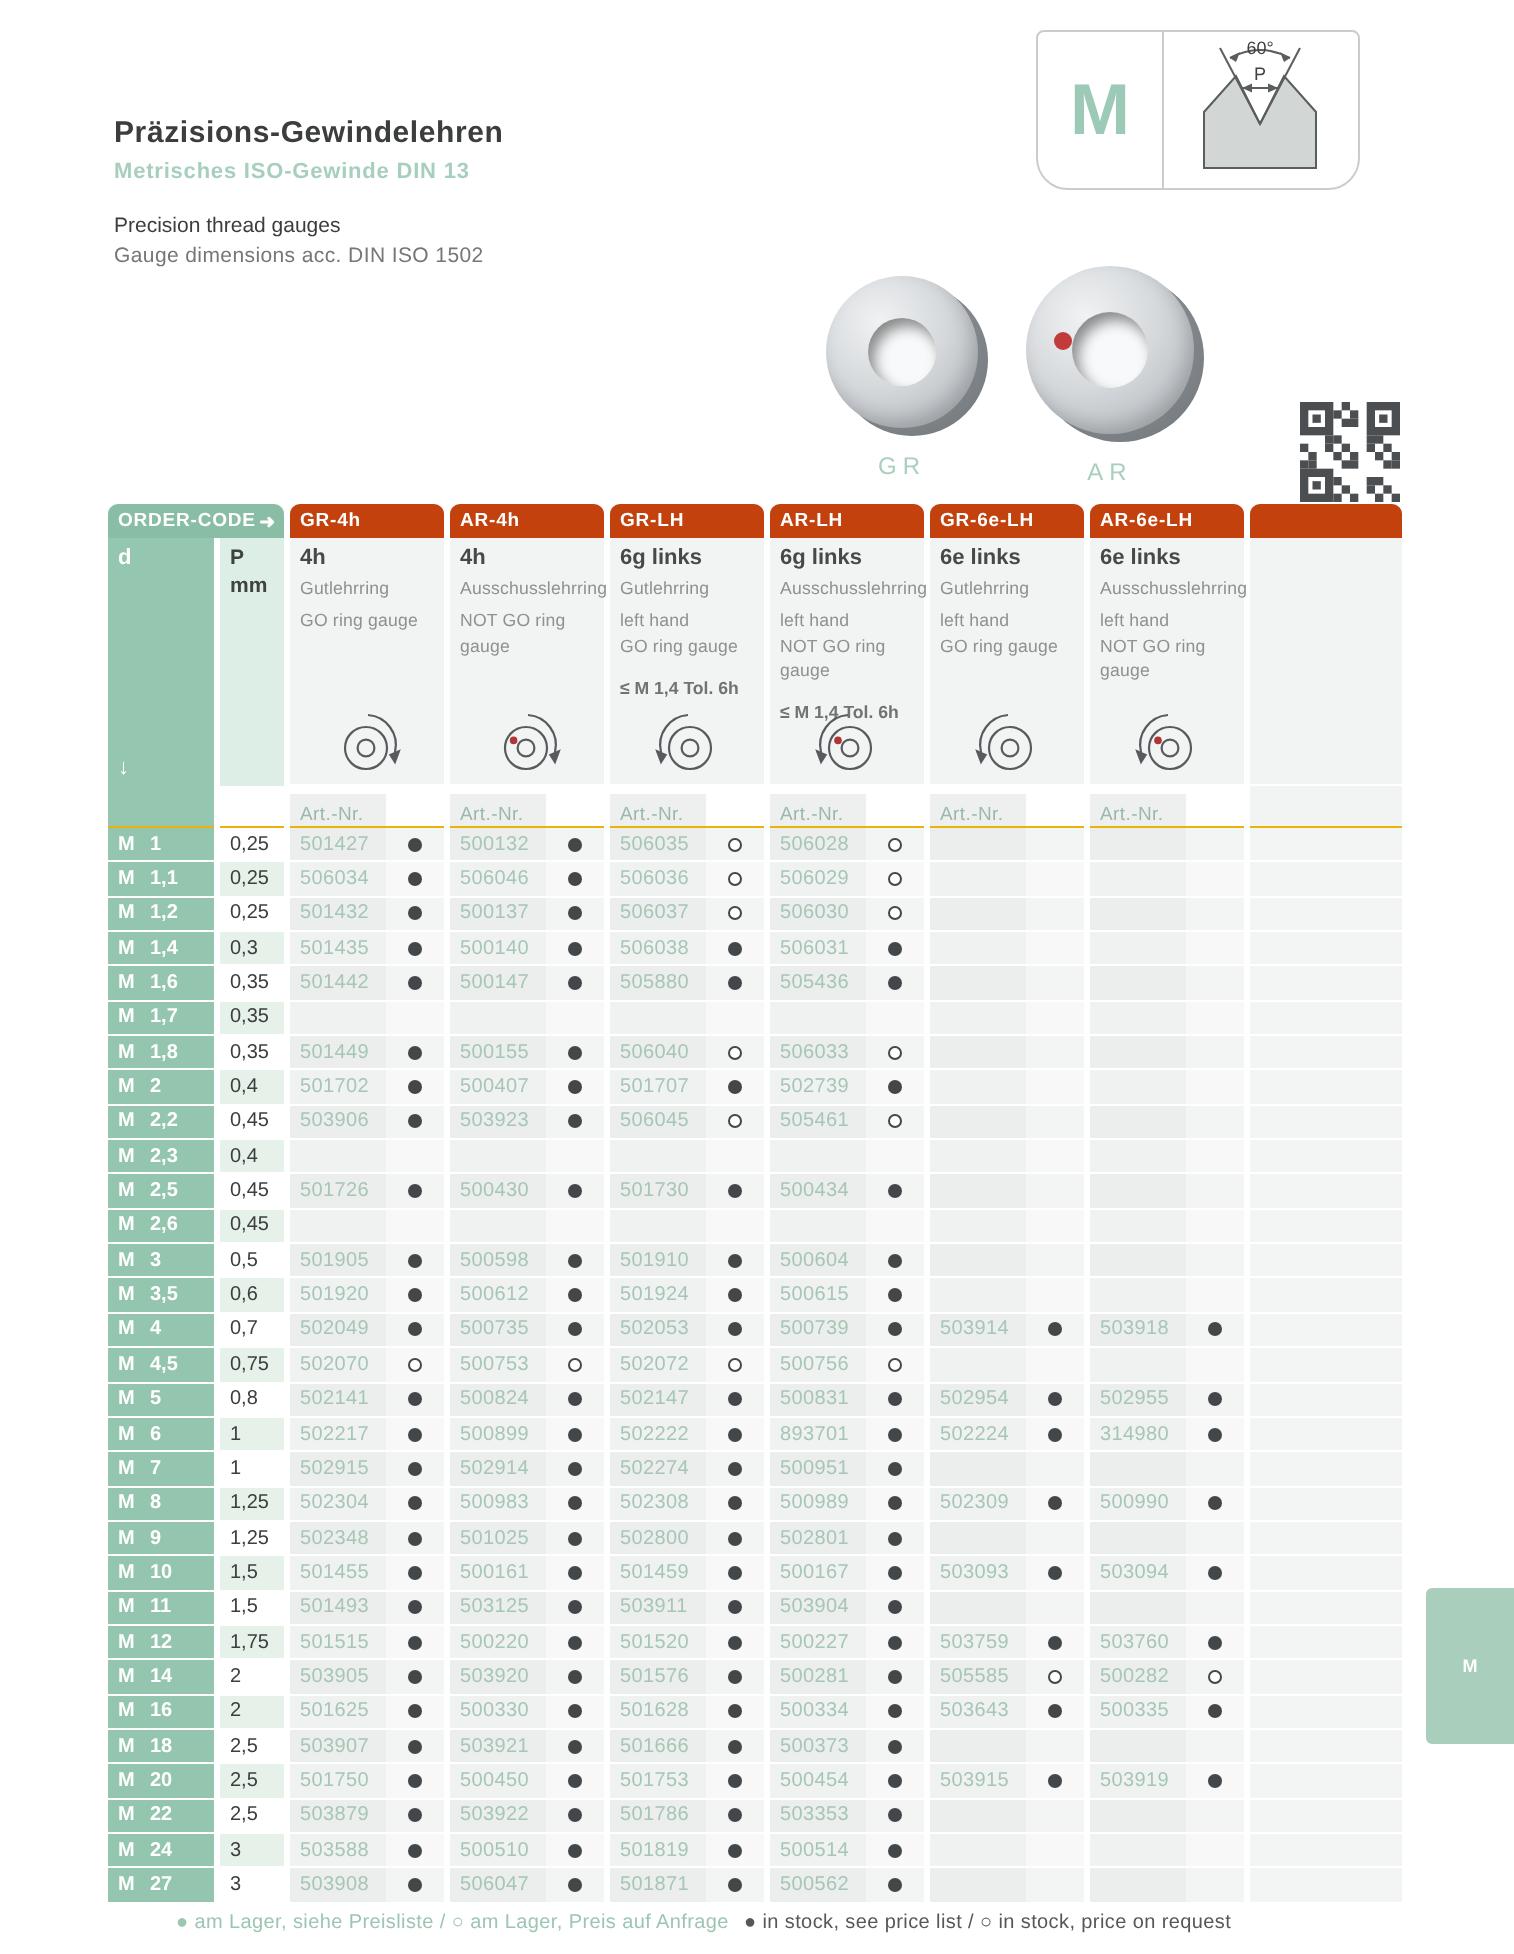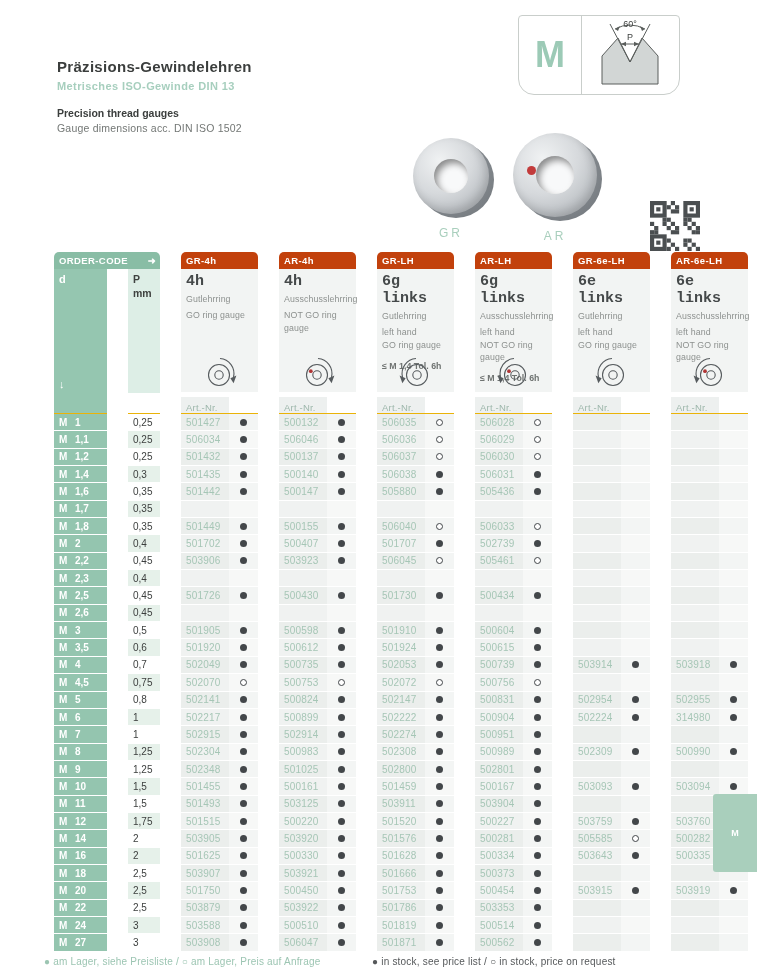--- a/index.html
+++ b/index.html
@@ -5,21 +5,21 @@
   html,body{margin:0;padding:0;}
   body{width:757px;height:977px;position:relative;background:#fff;
        font-family:"Liberation Sans",sans-serif;overflow:hidden;}
 
   
   .title-block{position:absolute;left:57px;top:58px;}
   .title-de{font-size:15px;font-weight:bold;color:#3b3e3d;letter-spacing:.3px;margin:0 0 5px;}
   .subtitle-de{font-size:11px;font-weight:bold;color:#a7cfbe;letter-spacing:.4px;margin:0 0 4px;}
   .note{font-size:10.5px;color:#737775;letter-spacing:.2px;line-height:1.45;}
   .en-block{margin-top:14px;}
-  .title-en{font-size:10.5px;font-weight:bold;color:#3b3e3d;margin:0;line-height:1.45;}
+  .title-en{font-size:10.5px;font-weight:normal;color:#3b3e3d;margin:0;line-height:1.45;}
 
   
   .badge{position:absolute;left:518px;top:15px;width:160px;height:78px;
          border:1.5px solid #c9cecb;border-radius:4px 4px 16px 16px;display:flex;background:#fff;}
   .badge-m{flex:0 0 62px;border-right:1.5px solid #c9cecb;display:flex;align-items:center;
            justify-content:center;font-size:36px;font-weight:600;color:#9ccab6;}
   .badge-diagram{flex:1;position:relative;}
 
   
   .gauge-photo{position:absolute;}
@@ -33,33 +33,33 @@
   .red-mark{position:absolute;left:17%;top:39%;width:9px;height:9px;border-radius:50%;background:#c23b3b;}
   .ring-label{position:absolute;top:calc(100% + 12px);width:100%;text-align:center;
               color:#a9cfbd;font-size:12px;letter-spacing:3px;}
   #gr-photo{left:413px;top:138px;width:76px;height:76px;}
   #ar-photo{left:513px;top:133px;width:84px;height:84px;}
 
   .qr{position:absolute;left:650px;top:201px;width:50px;height:50px;}
 
   
   .gauge-table{position:absolute;left:44px;top:252px;width:647px;}
-  .cols{display:grid;grid-template-columns:53px 32px repeat(6,77px) 76px;column-gap:21px;padding-left:10px;}
+  .cols{display:grid;grid-template-columns:53px 32px repeat(6,77px) 76px;column-gap:3px;padding-left:10px;}
   .bars{height:17px;}
   .bar{background:#c2410c;border-radius:5px 5px 0 0;color:#fff;font-size:9.5px;font-weight:bold;
        padding:3px 4px 0 5px;box-sizing:border-box;letter-spacing:.4px;overflow:hidden;white-space:nowrap;}
   .bar.order{grid-column:1 / span 2;display:flex;justify-content:space-between;background:#89bda5;}
   .sub{height:124px;}
   .sub .d-cell{background:#95c6b0;color:#fff;font-size:11px;font-weight:bold;
                padding:4px 0 3px 5px;box-sizing:border-box;display:flex;flex-direction:column;justify-content:space-between;}
   .sub .p-cell{background:#ddeee6;color:#3f4240;font-size:10.5px;font-weight:bold;
                padding:4px 0 0 5px;box-sizing:border-box;line-height:1.3;}
   .sub .g-cell{background:#f2f4f3;position:relative;padding:4px 2px 0 5px;box-sizing:border-box;border-bottom:1px solid #fff;}
   .sub .empty-cell{background:#f2f4f3;border-bottom:1px solid #fff;}
-  .spec{font-size:15px;color:#45494 7;color:#45494a;font-weight:bold;margin-bottom:3px;font-family:Liberation Mono, monospace;}
+  .spec{font-size:11px;color:#45494 7;color:#45494a;font-weight:bold;margin-bottom:3px;}
   .gline{font-size:8.8px;color:#8d918f;line-height:1.4;letter-spacing:.1px;}
   .lh-line{margin-top:4px;}
   .tol{font-size:8.8px;color:#6f7371;margin-top:10px;font-weight:bold;}
   .icon-wrap{position:absolute;bottom:1px;left:50%;transform:translateX(-50%);}
 
   .artnr-band{height:21px;}
   .artnr-band>div{box-sizing:border-box;border-bottom:1px solid #eab308;align-items:flex-end;}
   .artnr-band .d-cell{background:#95c6b0;}
   .artnr-band .p-cell{background:#fff;}
   .artnr-band .g-cell{display:flex;}
@@ -82,21 +82,21 @@
   .row.odd .g-art{background:#ebeeec;}
   .row.odd .g-dot{background:#f3f5f4;}
   .row.even .g-art{background:#f0f2f1;}
   .row.even .g-dot{background:#f7f8f7;}
   .row .empty-cell{background:#f3f5f4;}
   .dot{width:7px;height:7px;border-radius:50%;background:#43474a;}
   .dot.open{width:5px;height:5px;background:#fff;border:1.5px solid #43474a;}
 
   
   .legend{position:absolute;left:44px;top:956px;width:660px;font-size:10px;letter-spacing:.2px;}
-  .legend .de{color:#9cc5b2;}
+  .legend .de{color:#9cc5b2;margin-left:44px;}
   .legend .en{position:absolute;left:328px;top:0;color:#55585a;}
   .side-tab{position:absolute;right:0;top:794px;width:44px;height:78px;background:#a9cfbc;
             border-radius:3px 0 0 3px;display:flex;align-items:center;justify-content:center;
             color:#fff;font-size:9px;font-weight:bold;}
 </style>
 </head>
 <body>
 
 <div class="title-block">
   <div class="title-de">Präzisions-Gewindelehren</div>
@@ -1043,21 +1043,21 @@
             <span class="dot"></span>
           </span>
         </div>
         <div class="g-cell">
           <span class="g-art">502222</span>
           <span class="g-dot">
             <span class="dot"></span>
           </span>
         </div>
         <div class="g-cell">
-          <span class="g-art">500904</span>
+          <span class="g-art">893701</span>
           <span class="g-dot">
             <span class="dot"></span>
           </span>
         </div>
         <div class="g-cell">
           <span class="g-art">502224</span>
           <span class="g-dot">
             <span class="dot"></span>
           </span>
         </div>

